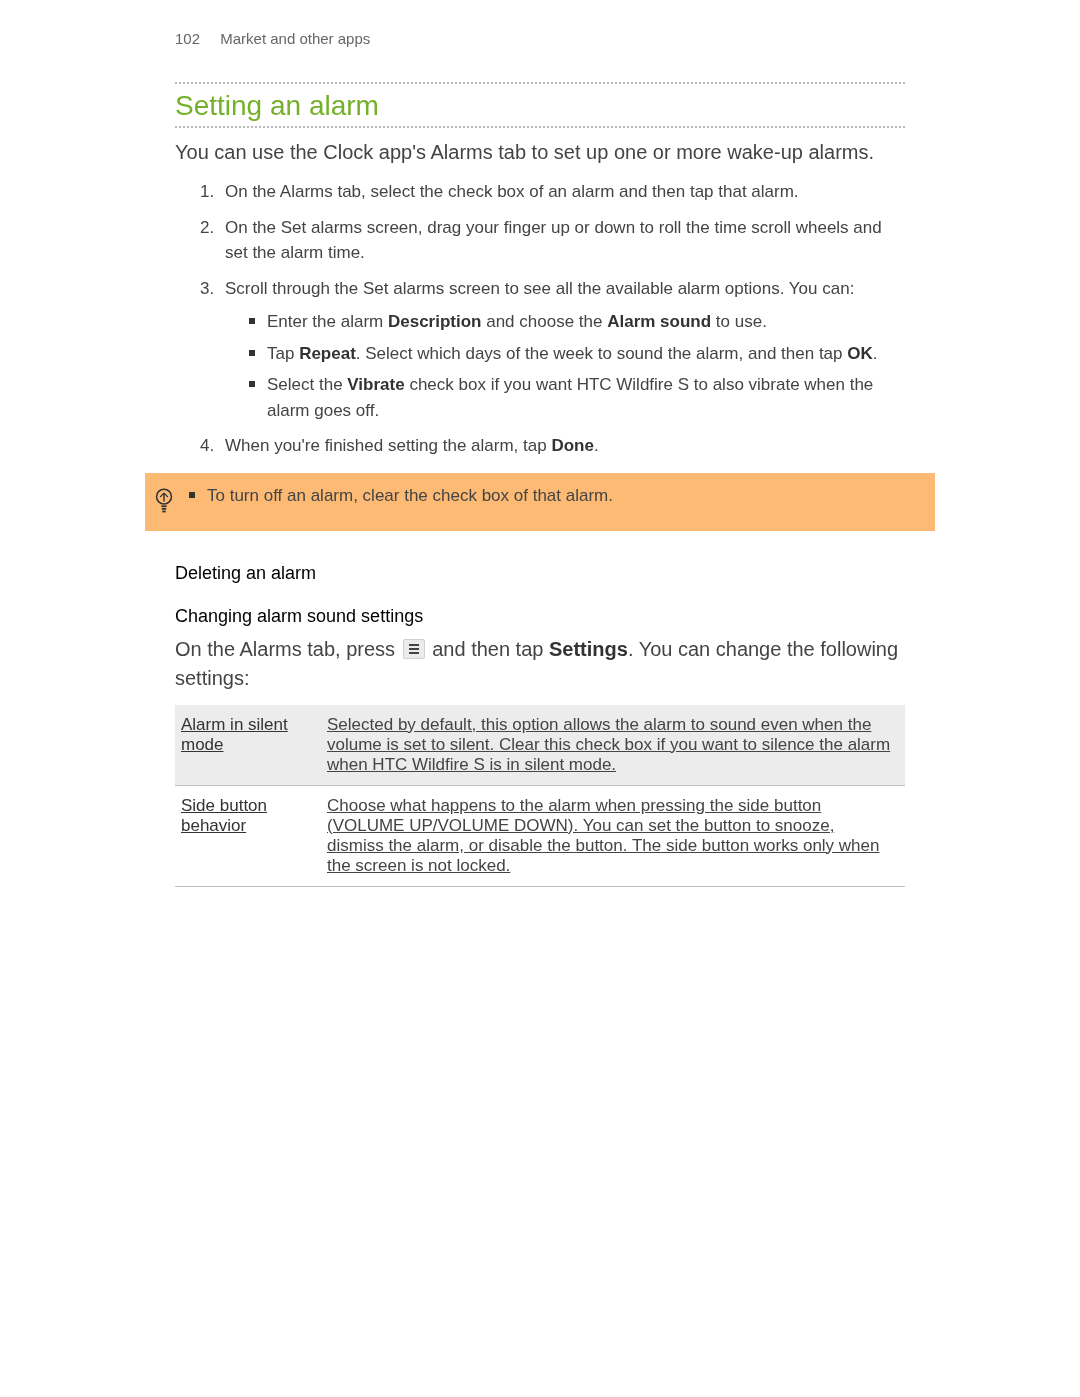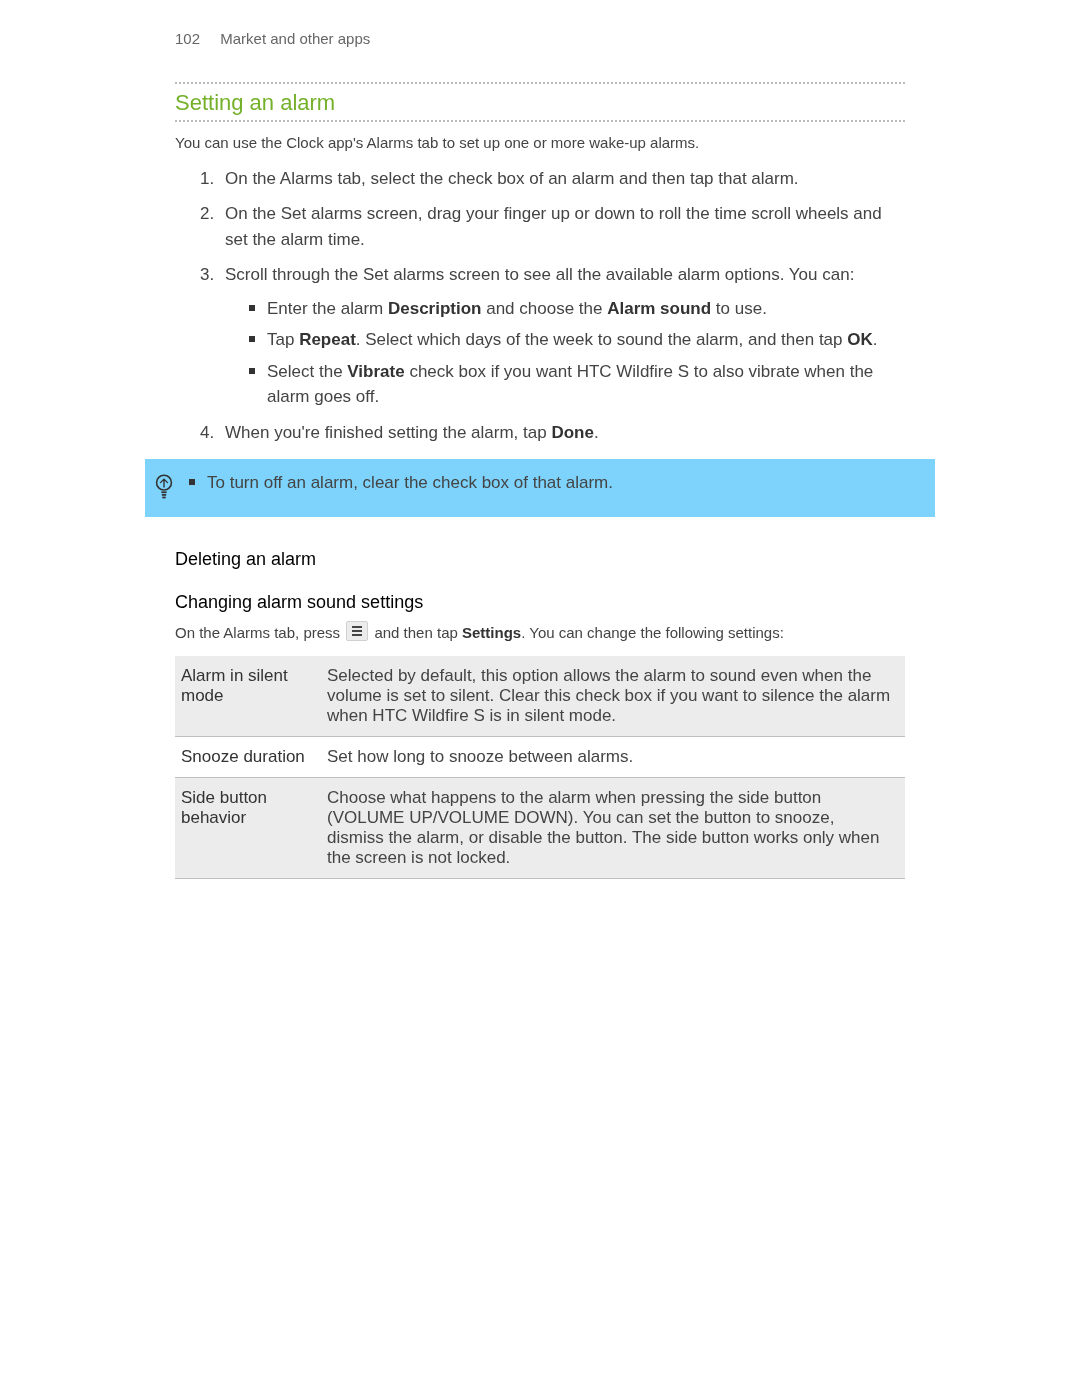--- a/index.html
+++ b/index.html
@@ -18,30 +18,30 @@
     position: relative;
   }
   .header {
     font-size: 15px;
     color: #666;
     margin-bottom: 35px;
   }
   .header .pnum { margin-right: 16px; }
   .section-title {
     color: #74b02a;
-    font-size: 22px;
+    font-size: 28px;
     font-weight: 400;
     padding-bottom: 4px;
     margin-bottom: 10px;
     border-top: 2px dotted #bbb;
     border-bottom: 2px dotted #bbb;
     padding-top: 6px;
   }
   .body-text {
-    font-size: 15px;
+    font-size: 20px;
     line-height: 1.45;
     color: #444;
     margin: 8px 0 12px 0;
   }
   ol.steps {
     font-size: 17px;
     line-height: 1.5;
     color: #444;
     padding-left: 44px;
     margin: 10px 0 14px 0;
@@ -61,21 +61,21 @@
     content: "";
     position: absolute;
     left: -4px;
     top: 9px;
     width: 6px;
     height: 6px;
     background: #333;
   }
   .bold { font-weight: 700; color: #333; }
   .tip-box {
-    background: #7dd3fc;
+    background: #fdba74;
     display: flex;
     padding: 10px 10px 12px 2px;
     margin: 10px -30px 32px -30px;
     align-items: flex-end;
   }
   .tip-icon {
     width: 34px;
     flex: 0 0 34px;
     text-align: center;
     color: #333;
@@ -133,20 +133,21 @@
     width: 100%;
     border-collapse: collapse;
     font-size: 17px;
     color: #444;
     margin-top: 12px;
   }
   table.settings td {
     vertical-align: top;
     padding: 10px 10px 10px 6px;
     border-bottom: 1px solid #bfbfbf;
+    text-decoration: underline;
   }
   table.settings tr:nth-child(odd) { background: #ececec; }
   table.settings td:first-child {
     width: 130px;
     color: #333;
   }
 </style>
 </head>
 <body>
 
@@ -207,23 +208,19 @@
     <span>On the Alarms tab, press </span><span class="menu-icon"></span><span> and then tap </span><span class="bold">Settings</span><span>. You can change the following settings:</span>
   </p>
 
   <table class="settings">
     <tbody>
         <tr>
       <td>Alarm in silent mode</td>
       <td>Selected by default, this option allows the alarm to sound even when the volume is set to silent. Clear this check box if you want to silence the alarm when HTC Wildfire S is in silent mode.</td>
     </tr>
     <tr>
-      <td>Snooze duration</td>
-      <td>Set how long to snooze between alarms.</td>
-    </tr>
-    <tr>
       <td>Side button behavior</td>
       <td>Choose what happens to the alarm when pressing the side button (VOLUME UP/VOLUME DOWN). You can set the button to snooze, dismiss the alarm, or disable the button. The side button works only when the screen is not locked.</td>
     </tr>
   </tbody>
     </table>
 
 </div>
 
 </body></html>

